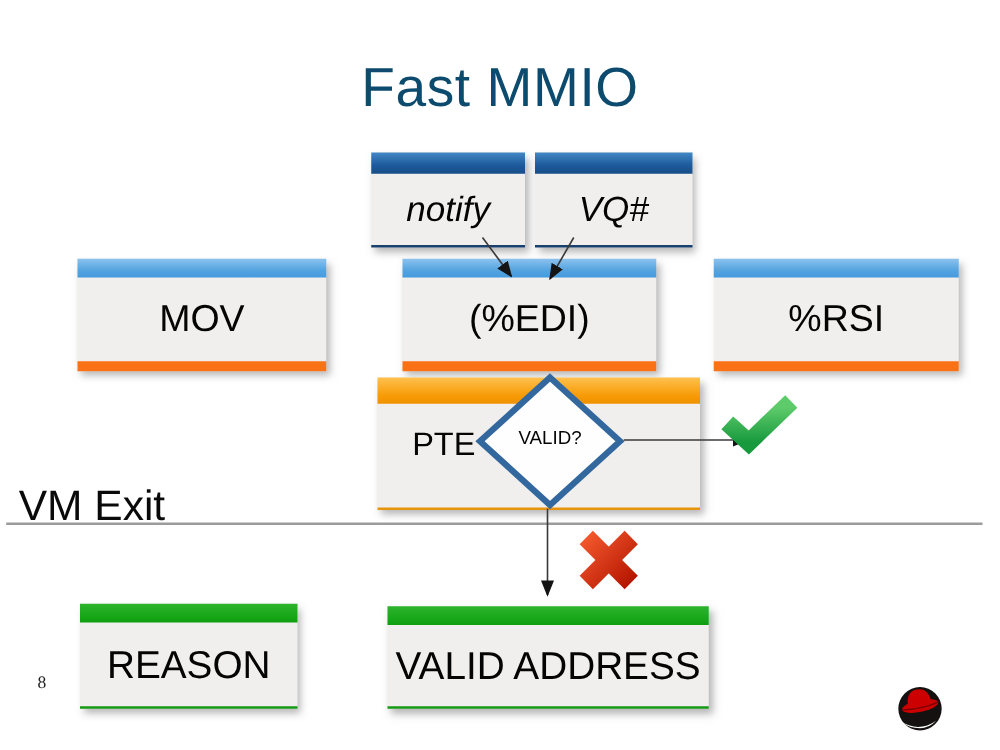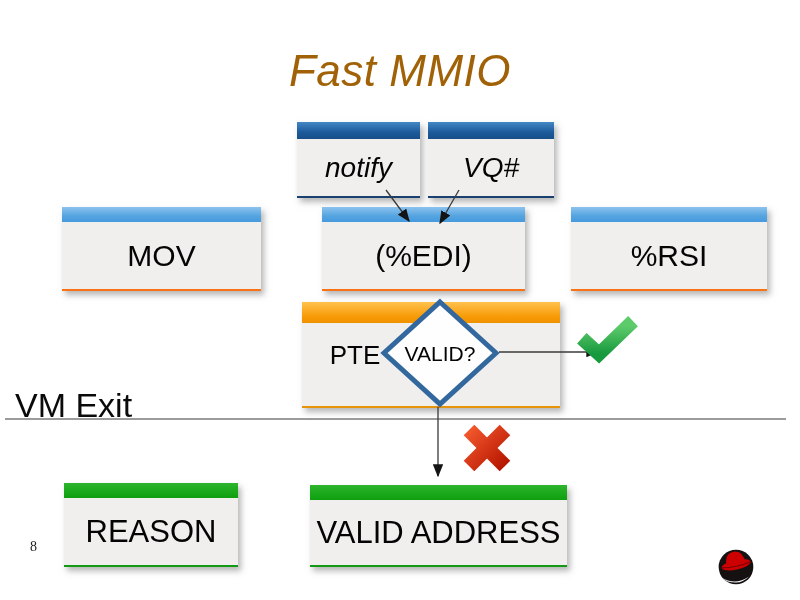--- a/index.html
+++ b/index.html
@@ -2,34 +2,34 @@
 <html><head>
 <meta charset="utf-8">
 <style>
   html,body { margin:0; padding:0; background:#ffffff; }
   .slide {
     position:relative; width:800px; height:600px; background:#ffffff;
     font-family:"Liberation Sans", sans-serif; overflow:hidden; color:#000;
   }
   .title {
     position:absolute; left:0; right:0; top:46px;
-    text-align:center; font-size:44px; letter-spacing:0.5px; color:#a16207;font-style:italic;
+    text-align:center; font-size:44px; letter-spacing:0.5px; color:#0c4a6e;
   }
   .box {
     position:absolute; background:#f0efed;
     box-shadow:3px 4px 6px rgba(110,110,110,0.5);
     display:flex; flex-direction:column;
   }
   .hdr { width:100%; flex:0 0 auto; }
   .hdr-darkblue  { height:17px; background:linear-gradient(180deg,#4388c5 0%,#1d5a9b 60%,#174e88 100%); }
   .hdr-lightblue { height:15px; background:linear-gradient(180deg,#8cc2ee 0%,#55a4e0 60%,#459ade 100%); }
   .hdr-orange    { height:21px; background:linear-gradient(180deg,#ffc14e 0%,#f79a05 70%,#f09200 100%); }
   .hdr-green     { height:15px; background:linear-gradient(180deg,#2eb42e 0%,#16a616 70%,#0f9e0f 100%); }
   .bb-darkblue  { border-bottom:2px solid #1a4070; }
-  .bb-lightblue { border-bottom:2px solid #f97316; }
+  .bb-lightblue { border-bottom:8px solid #f97316; }
   .bb-orange    { border-bottom:2px solid #e8930c; }
   .bb-green     { border-bottom:2px solid #149914; }
   .box .body {
     flex:1 1 auto; display:flex; align-items:center; justify-content:center;
     font-size:30px; color:#040404; white-space:nowrap;
   }
   .box-notify, .box-vq { }
   .box-notify .body, .box-vq .body { font-size:28px;font-style:italic; }
   .box-reason .body, .box-guest .body { font-size:31px; }
   .pte-label {
@@ -39,21 +39,21 @@
   .vm-exit-label {
     position:absolute; left:15px; top:386px; font-size:34px; color:#0a0a0a;
   }
   .vm-exit-line {
     position:absolute; left:5px; top:418px; width:781px; height:2px;
     background:#9b9b9b;
   }
   .overlay { position:absolute; left:0; top:0; width:800px; height:600px; pointer-events:none; }
   .valid-label {
     position:absolute; left:398px; top:342px; width:84px; text-align:center;
-    font-size:21px; color:#040404;
+    font-size:15px; color:#040404;
   }
   .page-number {
     position:absolute; left:30px; top:539px; font-size:14px;
     font-family:"Liberation Serif", serif; color:#222;
   }
   .logo { position:absolute; left:710px; top:541px; width:52px; height:52px; }
 </style>
 </head>
 <body>
 

